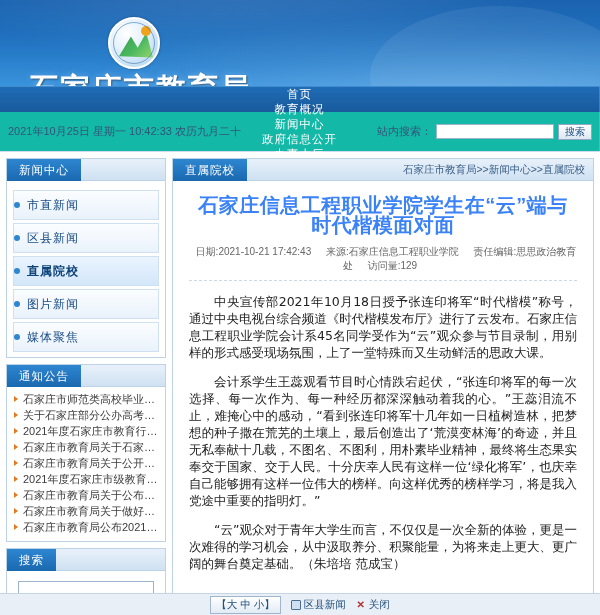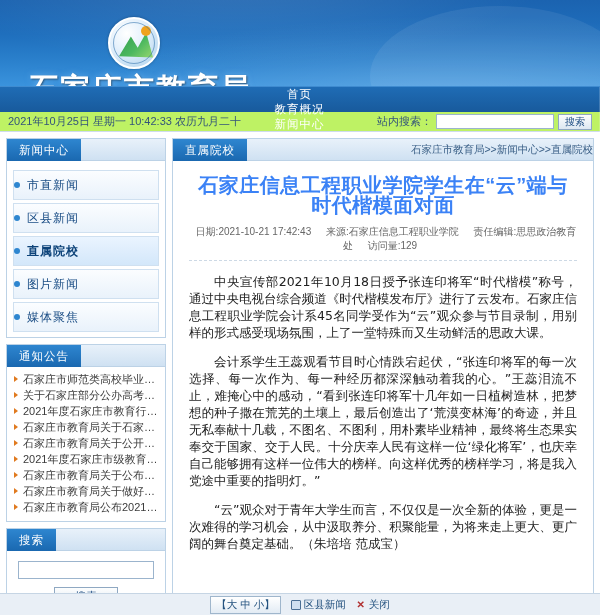--- a/index.html
+++ b/index.html
@@ -103,22 +103,22 @@
     display: flex;
     align-items: center;
     justify-content: center;
     letter-spacing: 1px;
     cursor: pointer;
     border-right: 1px solid rgba(255,255,255,0.18);
   }
   .nav-item:last-child { border-right: none; }
   
   .subbar {
-    height: 20px;
-    background: #bef264;
+    height: 40px;
+    background: #14b8a6;
     border-bottom: 1px solid #cfdced;
     display: flex;
     align-items: center;
     padding: 9px 8px;
     font-size: 11px;
     color: #33557a;
   }
   .subbar .date { white-space: nowrap; }
   .subbar .spacer { flex: 1; }
   .subbar .search-label { margin-right: 4px; color: #33557a; }
@@ -268,20 +268,21 @@
     color: #fff;
     font-size: 11.5px;
     padding: 0 12px;
     height: 22px;
     line-height: 22px;
     letter-spacing: 1px;
   }
   .breadcrumb {
     font-size: 10.5px;
     color: #3a5f86;
+    padding-right: 8px;
     white-space: nowrap;
   }
   .article-body {
     padding: 14px 16px 6px 16px;
     overflow: hidden;
   }
   .article-title {
     text-align: center;
     font-size: 20px;
     font-weight: bold;

